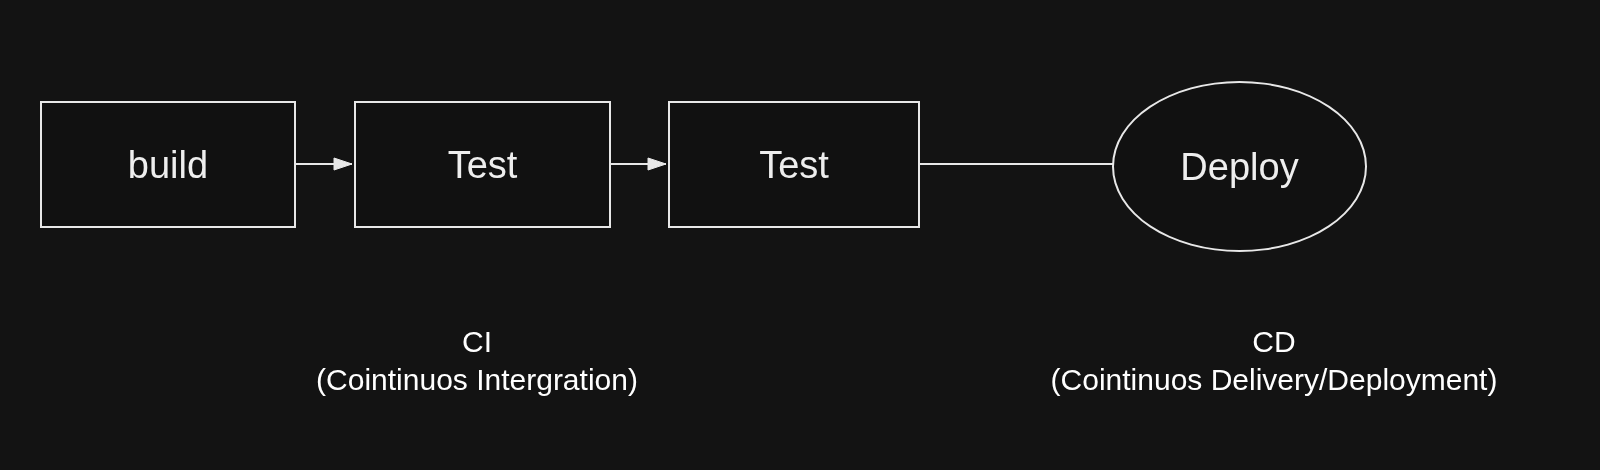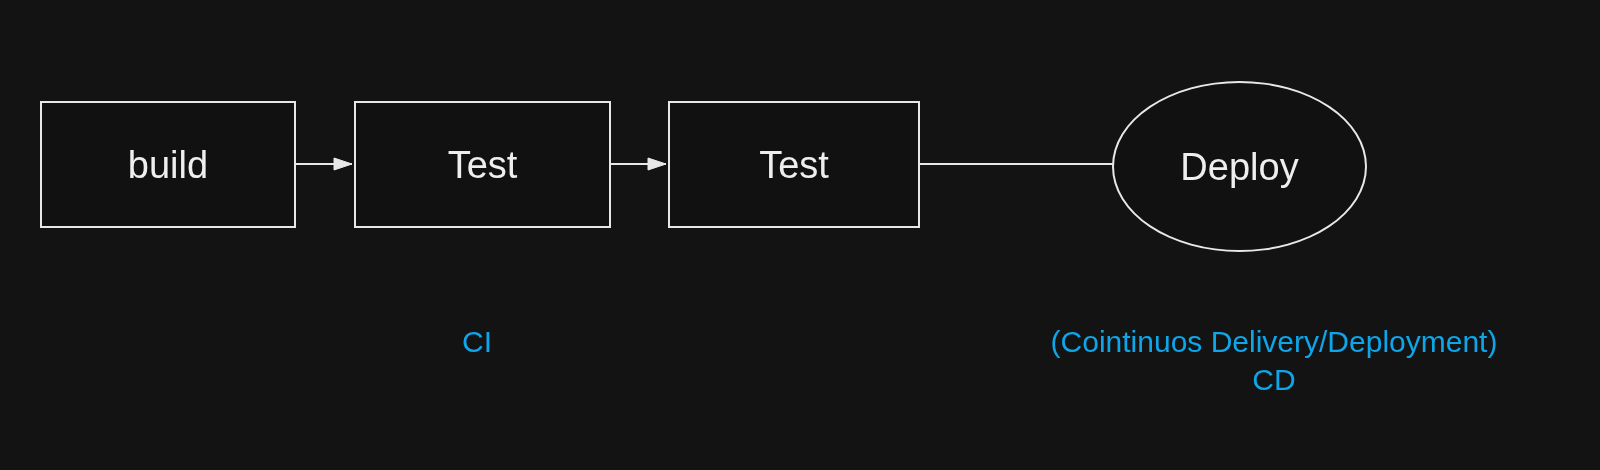--- a/index.html
+++ b/index.html
@@ -47,21 +47,21 @@
     top: 81px;
     width: 255px;
     height: 171px;
     border-radius: 50%;
   }
   .caption {
     position: absolute;
     top: 323px;
     transform: translateX(-50%);
     text-align: center;
-    color: #0ea5e9;
+    color: #ffffff;
     font-size: 30px;
     line-height: 38px;
     white-space: nowrap;
   }
   #caption-ci { left: 477px; }
   #caption-cd { left: 1274px; }
 </style>
 </head>
 <body>
 
@@ -95,20 +95,21 @@
   <div class="node rect" id="node-merge">
     <span>Test</span>
   </div>
 
   <div class="node ellipse" id="node-deploy">
     <span>Deploy</span>
   </div>
 
   <div class="caption" id="caption-ci">
     <div>CI</div>
+    <div>(Cointinuos Intergration)</div>
   </div>
 
   <div class="caption" id="caption-cd">
+    <div>CD</div>
     <div>(Cointinuos Delivery/Deployment)</div>
-    <div>CD</div>
   </div>
 
 </div>
 
 </body></html>

